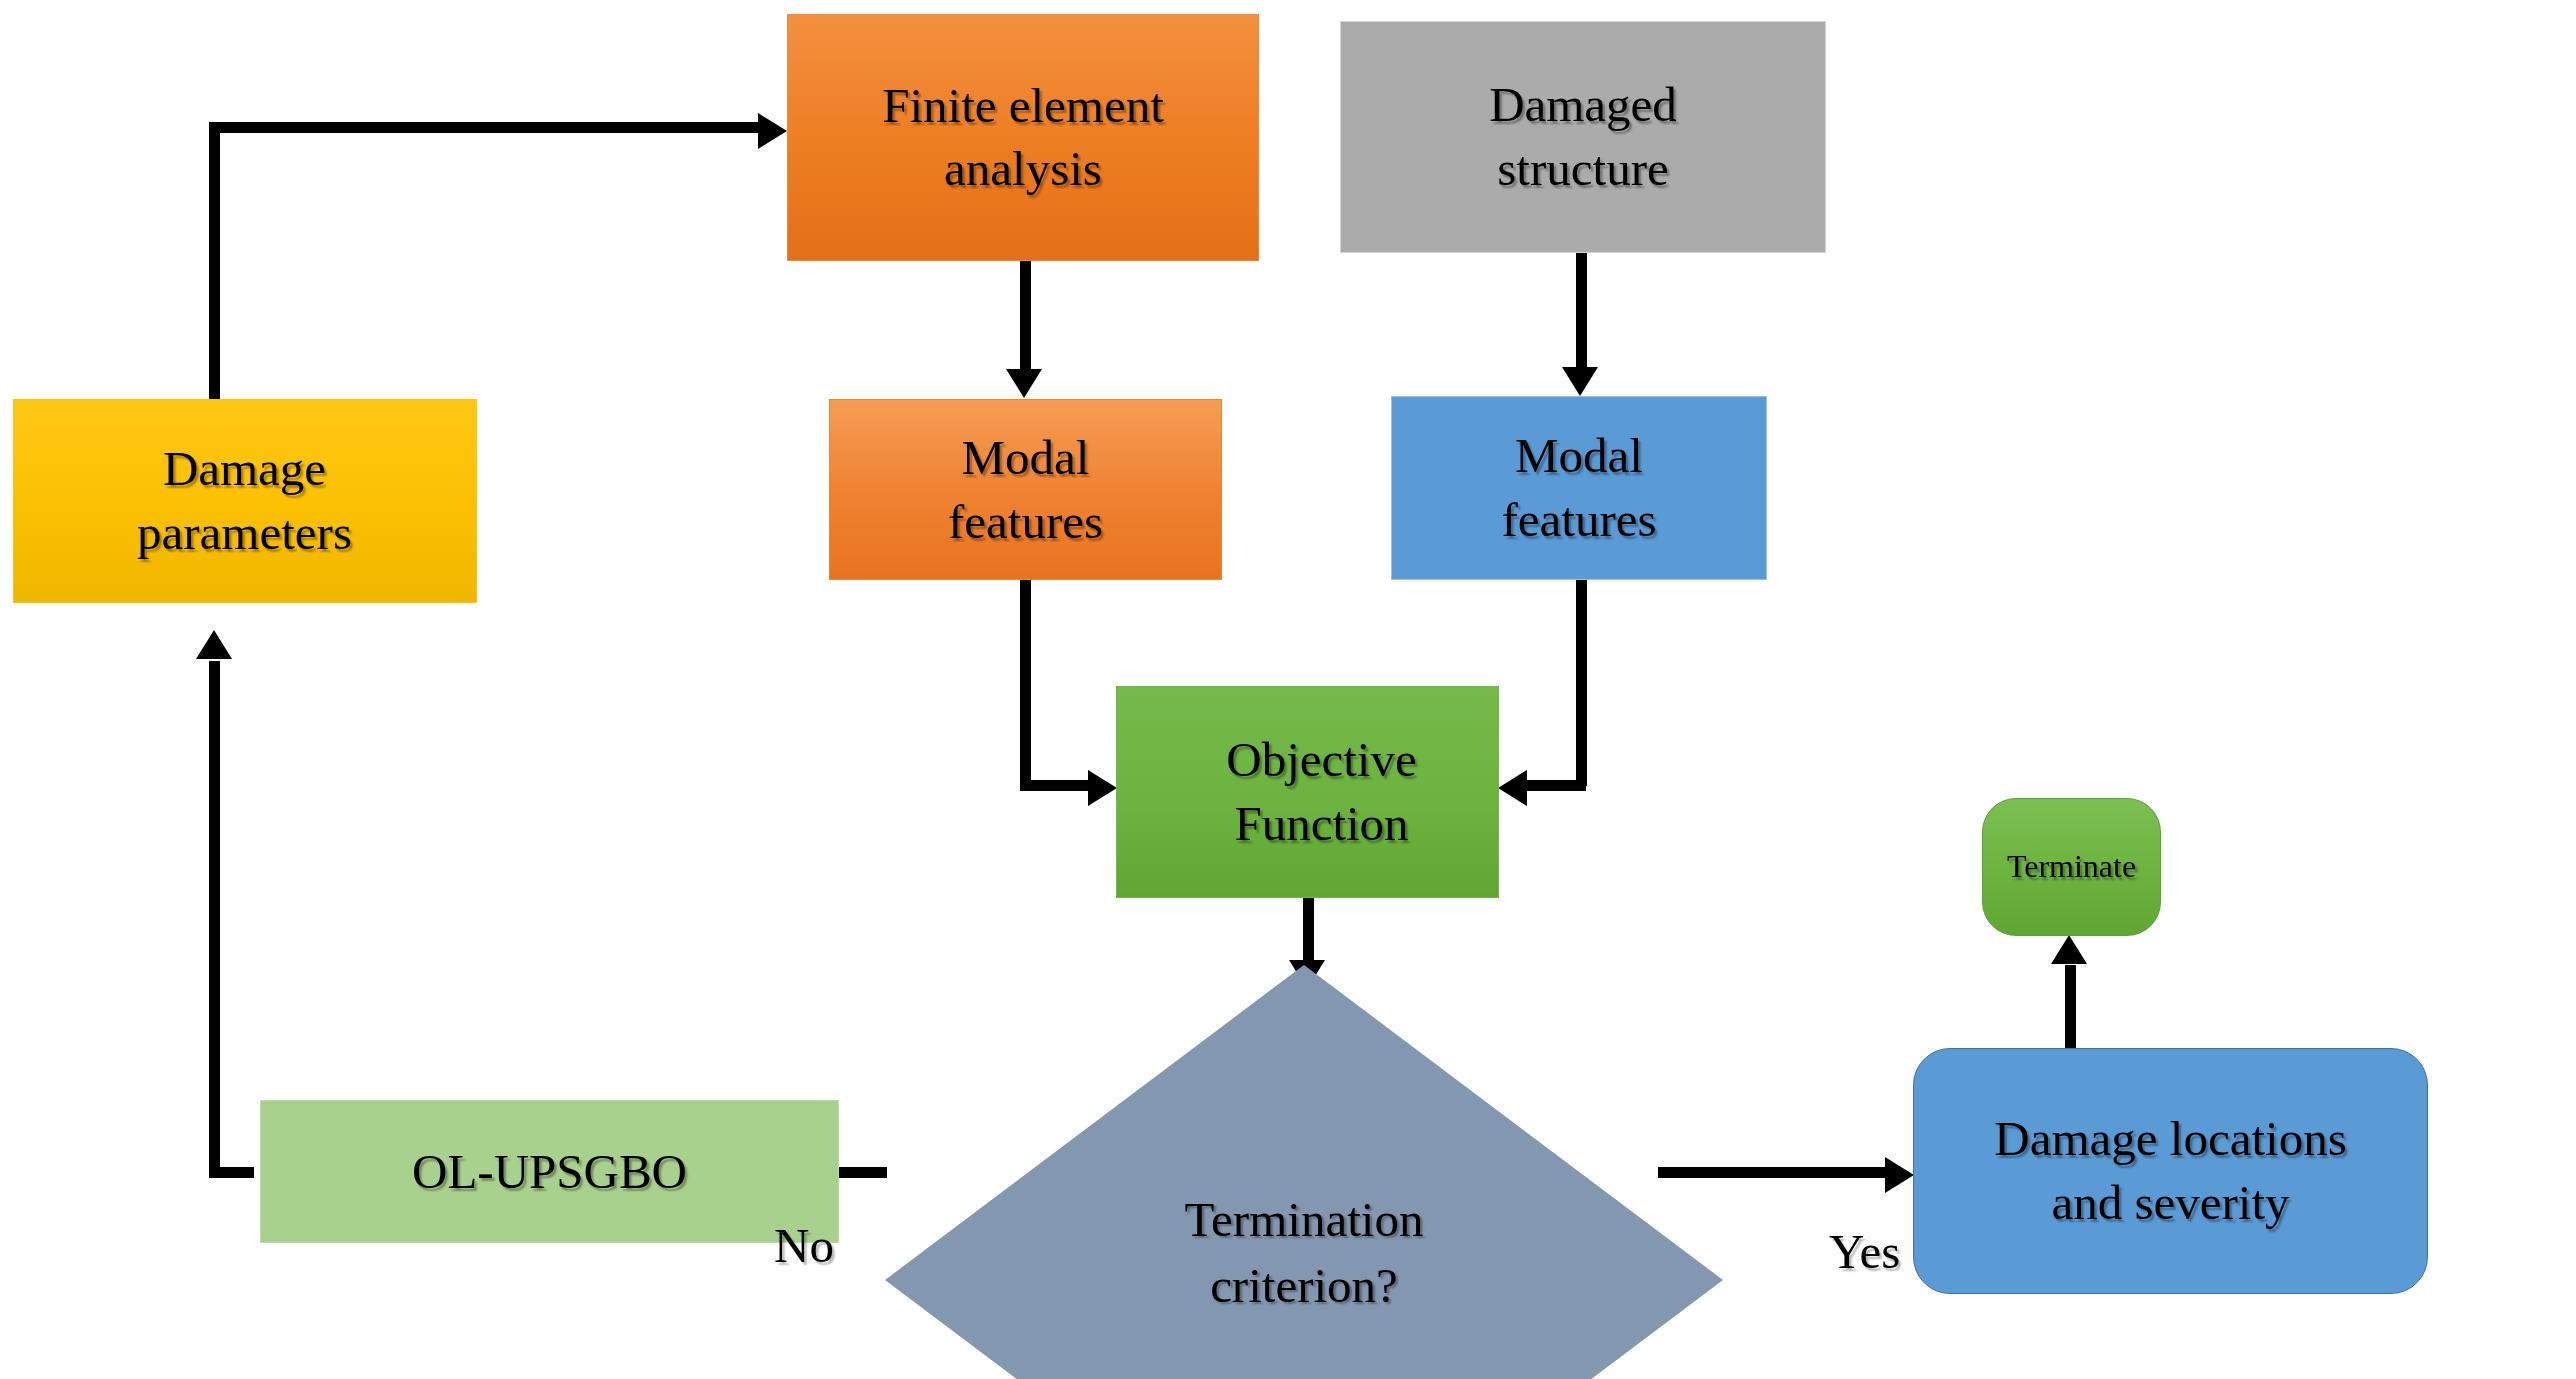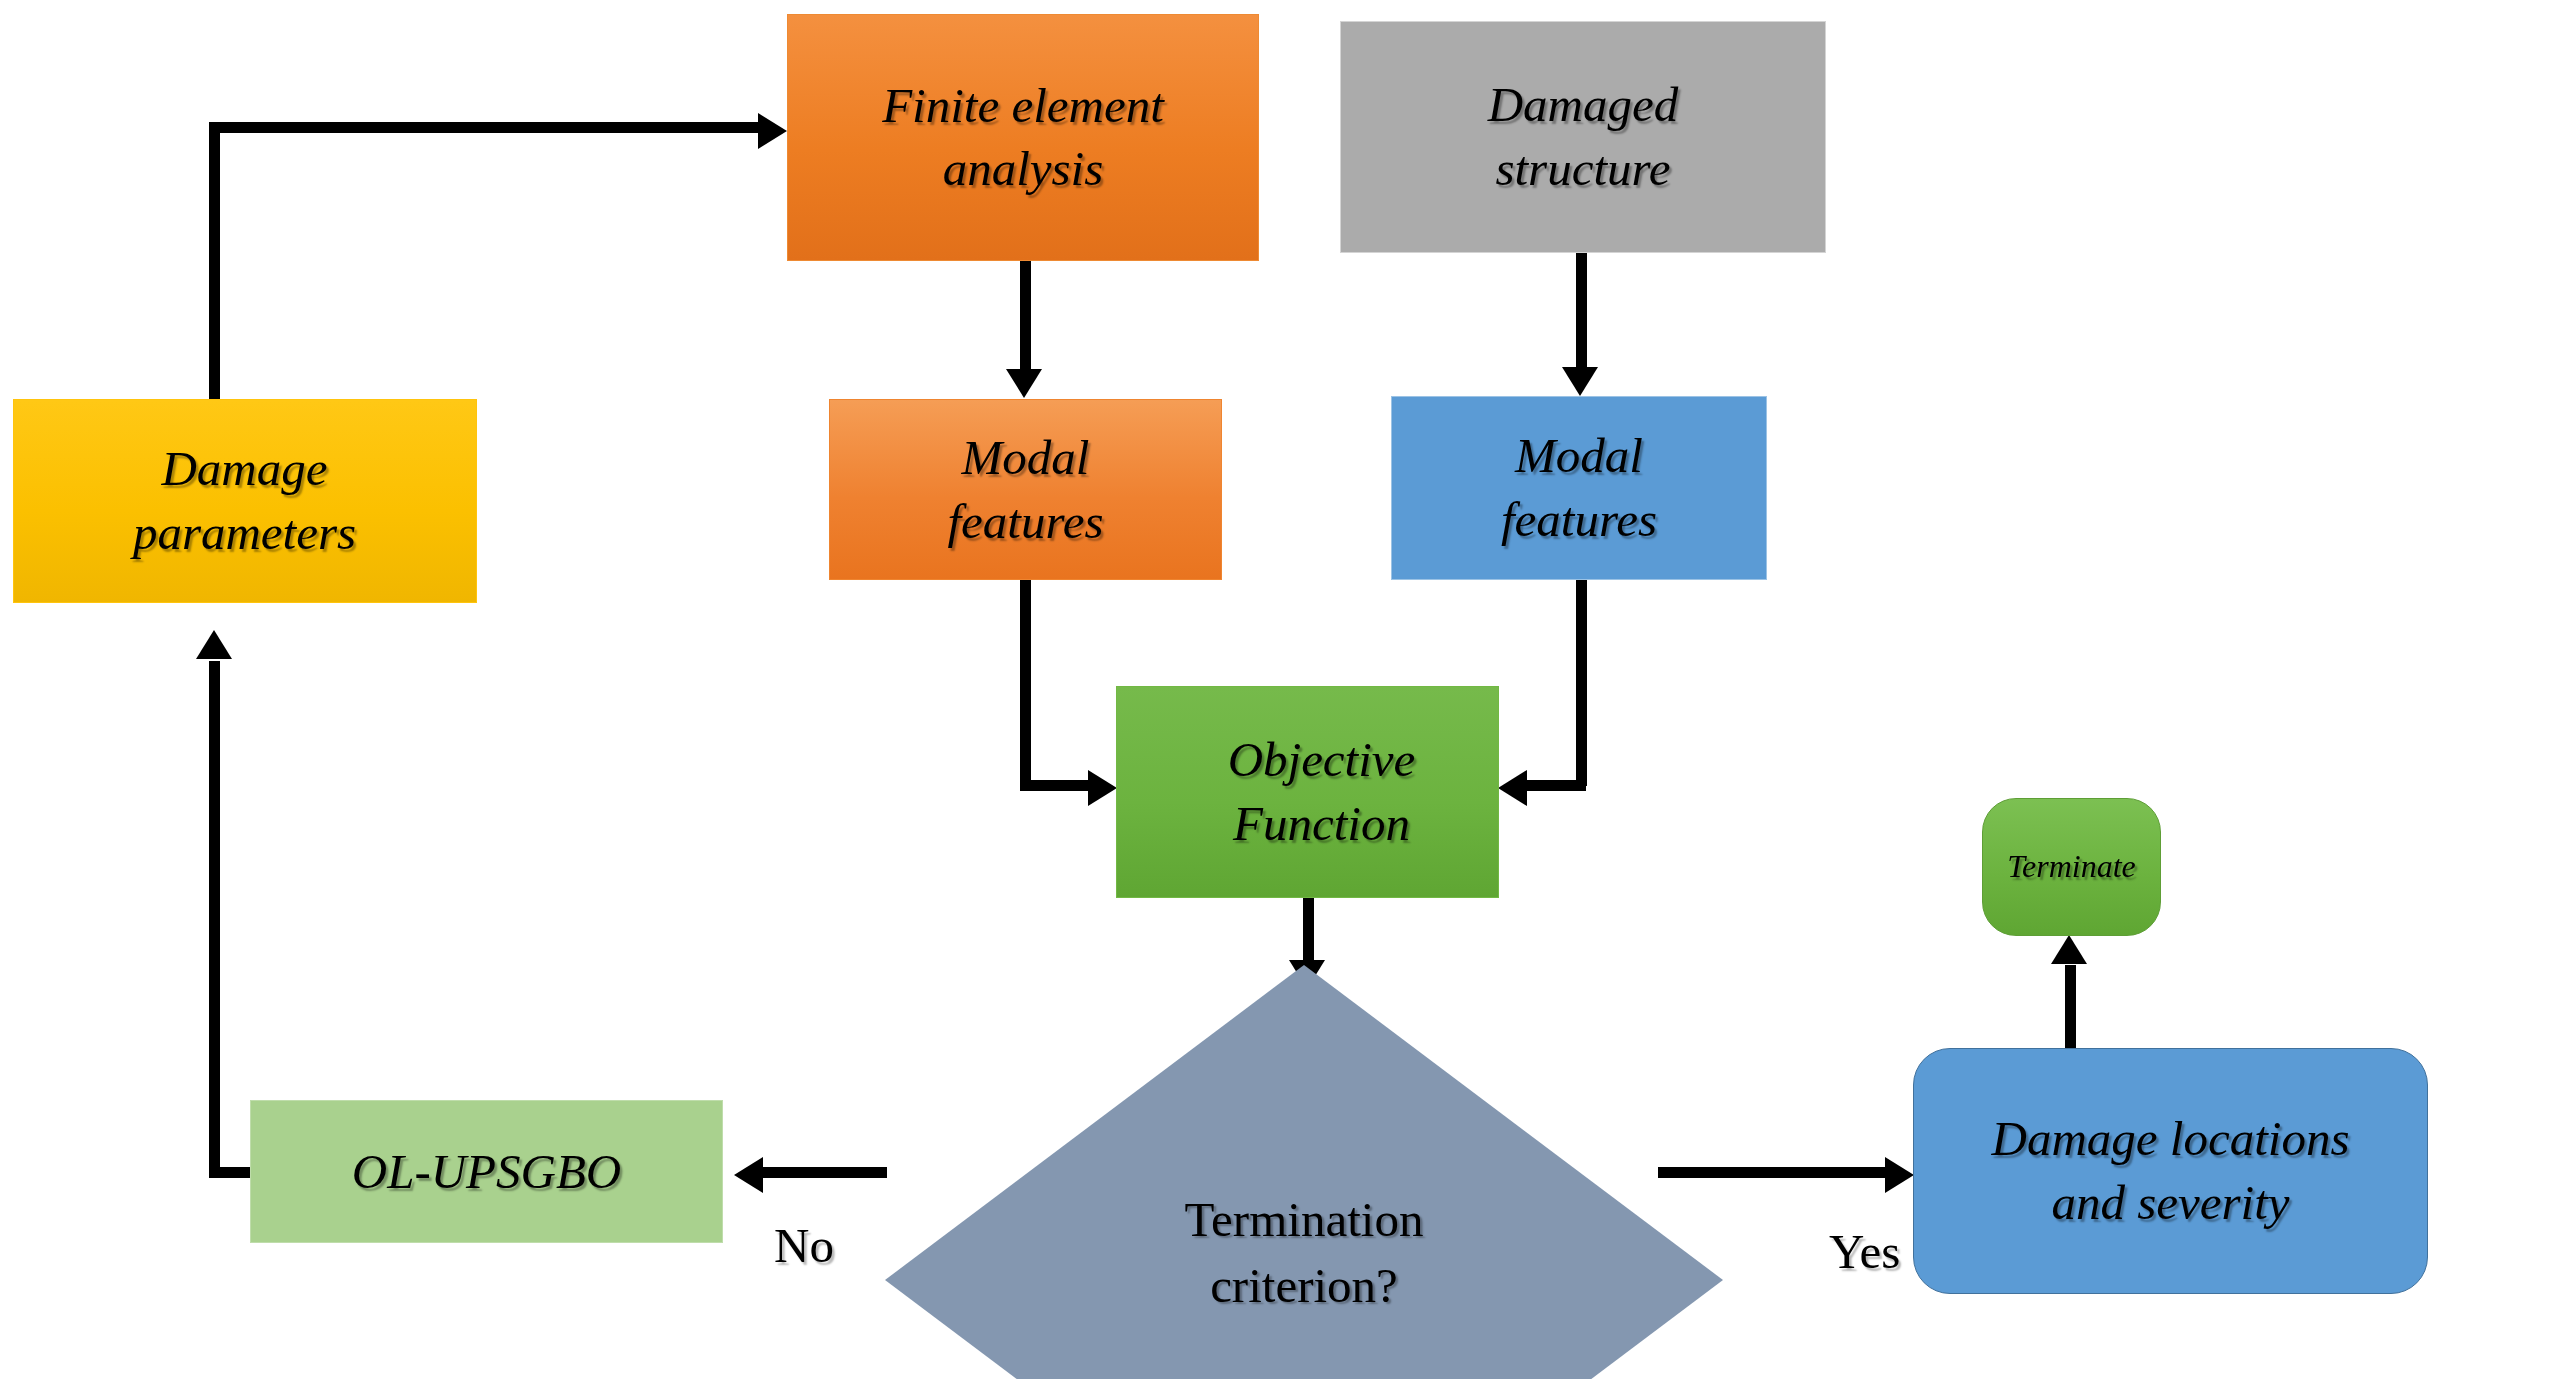--- a/index.html
+++ b/index.html
@@ -22,21 +22,20 @@
     align-items: center;
     justify-content: center;
     text-align: center;
     color: #000000;
     font-size: 49px;
     line-height: 1.30;
     letter-spacing: 0px;
     text-shadow: 2.5px 2.5px 1.9px rgba(0,0,0,0.32);
     box-sizing: border-box;
     white-space: pre-line;
-    font-style: italic;
   }
 
   
   .fill-orange-dark {
     background: linear-gradient(180deg, #F4903F 0%, #ED7D22 55%, #E2701A 100%);
     border: 1.2px solid #EE8A33;
   }
   .fill-orange-mid {
     background: linear-gradient(180deg, #F59D55 0%, #EF8130 55%, #E9741F 100%);
     border: 1.2px solid #EF8530;
@@ -172,21 +171,21 @@
 
   <div class="node fill-green" style="left:1116px; top:686px; width:383px; height:212px;">Objective
 Function</div>
 
   <div class="diamond-wrap" style="left:885px; top:965px; width:838px; height:630px;">
     <div class="diamond-shape"></div>
     <div class="diamond-label">Termination
 criterion?</div>
   </div>
 
-  <div class="node fill-lightgreen" style="left:250px; top:1100px; width:473px; height:143px;">OL-UPSGBO</div>
+  <div class="node fill-lightgreen" style="left:260px; top:1100px; width:579px; height:143px;">OL-UPSGBO</div>
 
   <div class="node fill-blue-round" style="left:1913px; top:1048px; width:515px; height:246px;">Damage locations
 and severity</div>
 
   <div class="node fill-green-round" style="left:1982px; top:798px; width:179px; height:138px; font-size:32px;">Terminate</div>
 
   <div class="edge-label" style="left:774px; top:1217px;">No</div>
 
   <div class="edge-label" style="left:1829px; top:1223px;">Yes</div>
 

